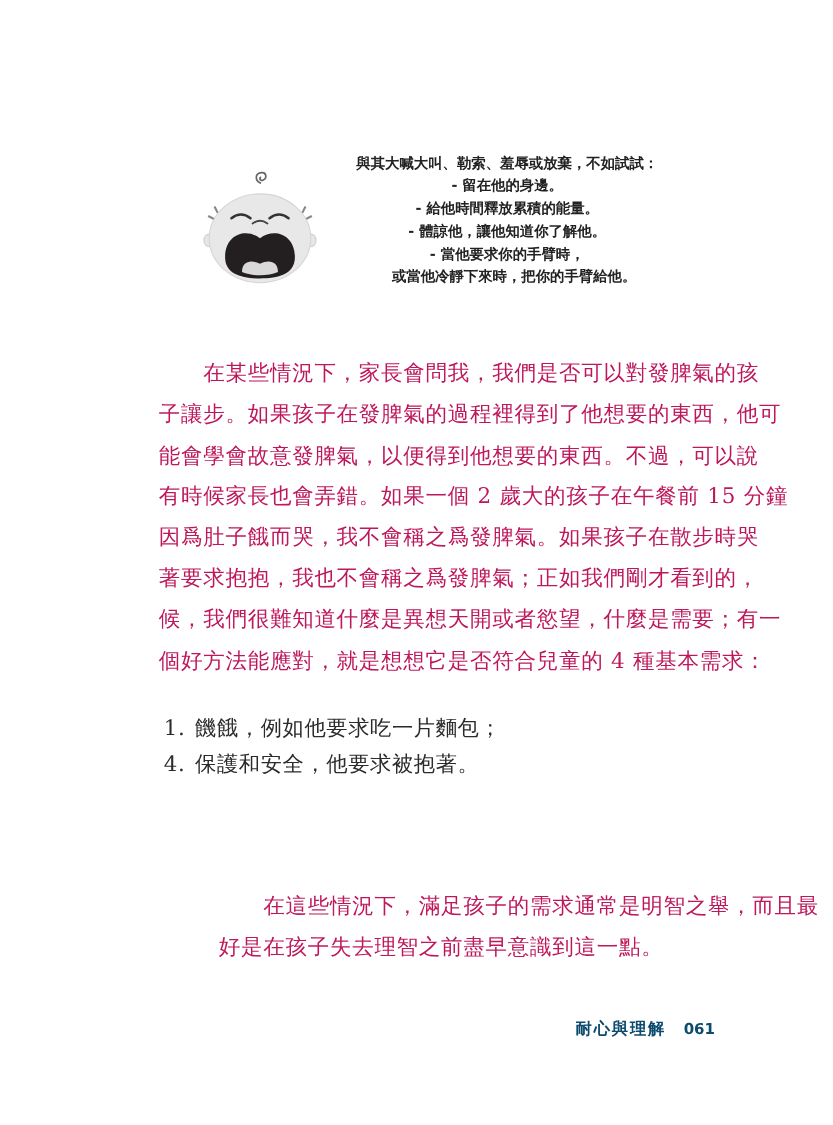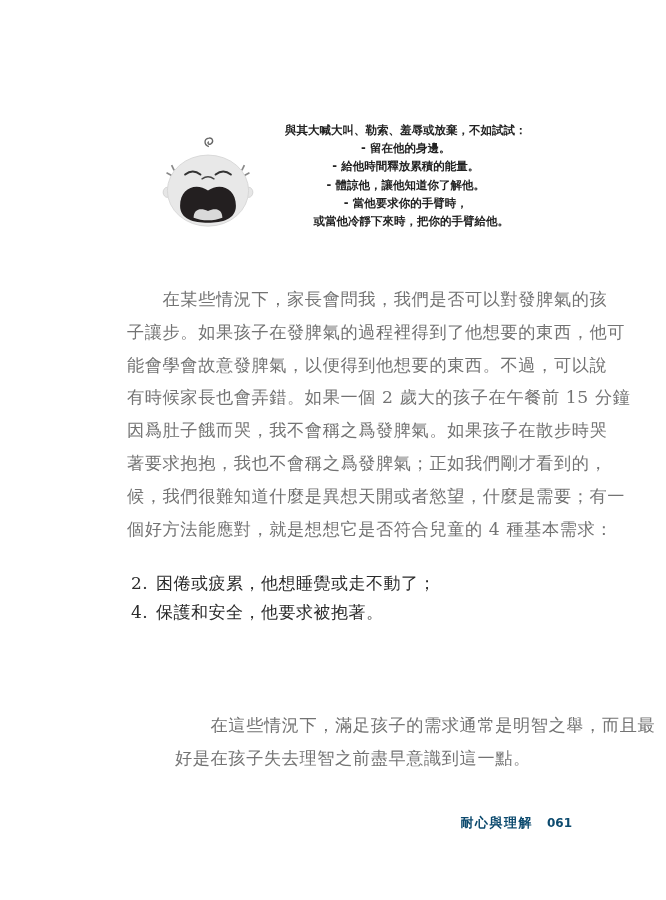--- a/index.html
+++ b/index.html
@@ -21,21 +21,21 @@
       font-size: 11.5px; font-weight: bold; line-height: 18.2px;
       color: #222;
       text-align: center;
     }
     .tips .tip { white-space: nowrap; }
     .tips .tip.cont { padding-left: 11px; }
     .para {
       position: absolute; left: 127px; width: 456px;
       font-size: 17.2px; line-height: 32.8px; letter-spacing: 0.6px;
       text-align: justify; text-justify: inter-character;
-      color: #737373;
+      color: #be185d;
     }
     .para .line { display: block; white-space: nowrap; text-align-last: justify; }
     .para .line.last { text-align-last: left; }
     .p1 { top: 283px; }
     .list {
       position: absolute; left: 131px; top: 569px;
       font-size: 17px; line-height: 29px; letter-spacing: 0.5px;
       color: #2b2b2b;
     }
     .list .item { white-space: nowrap; }
@@ -91,21 +91,21 @@
   <span class="line">能會學會故意發脾氣，以便得到他想要的東西。不過，可以說</span>
   <span class="line">有時候家長也會弄錯。如果一個 2 歲大的孩子在午餐前 15 分鐘</span>
   <span class="line">因爲肚子餓而哭，我不會稱之爲發脾氣。如果孩子在散步時哭</span>
   <span class="line">著要求抱抱，我也不會稱之爲發脾氣；正如我們剛才看到的，</span>
   <span class="line">候，我們很難知道什麼是異想天開或者慾望，什麼是需要；有一</span>
   <span class="line last">個好方法能應對，就是想想它是否符合兒童的 4 種基本需求：</span>
 </div>
 
 <div class="list">
   <div class="item">
-    <span class="num">2.</span><span>困倦或疲累，他想睡覺或走不動了；</span>
+    <span class="num">1.</span><span>饑餓，例如他要求吃一片麵包；</span>
   </div>
   <div class="item">
     <span class="num">4.</span><span>保護和安全，他要求被抱著。</span>
   </div>
 </div>
 
 <div class="para p2">
   <span class="line">　　在這些情況下，滿足孩子的需求通常是明智之舉，而且最</span>
   <span class="line last">好是在孩子失去理智之前盡早意識到這一點。</span>
 </div>

